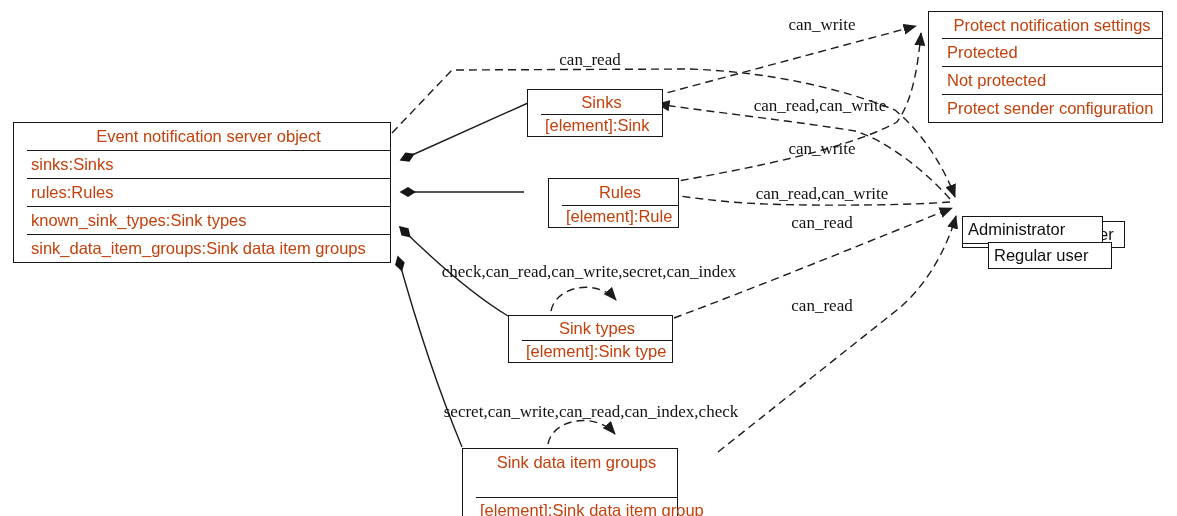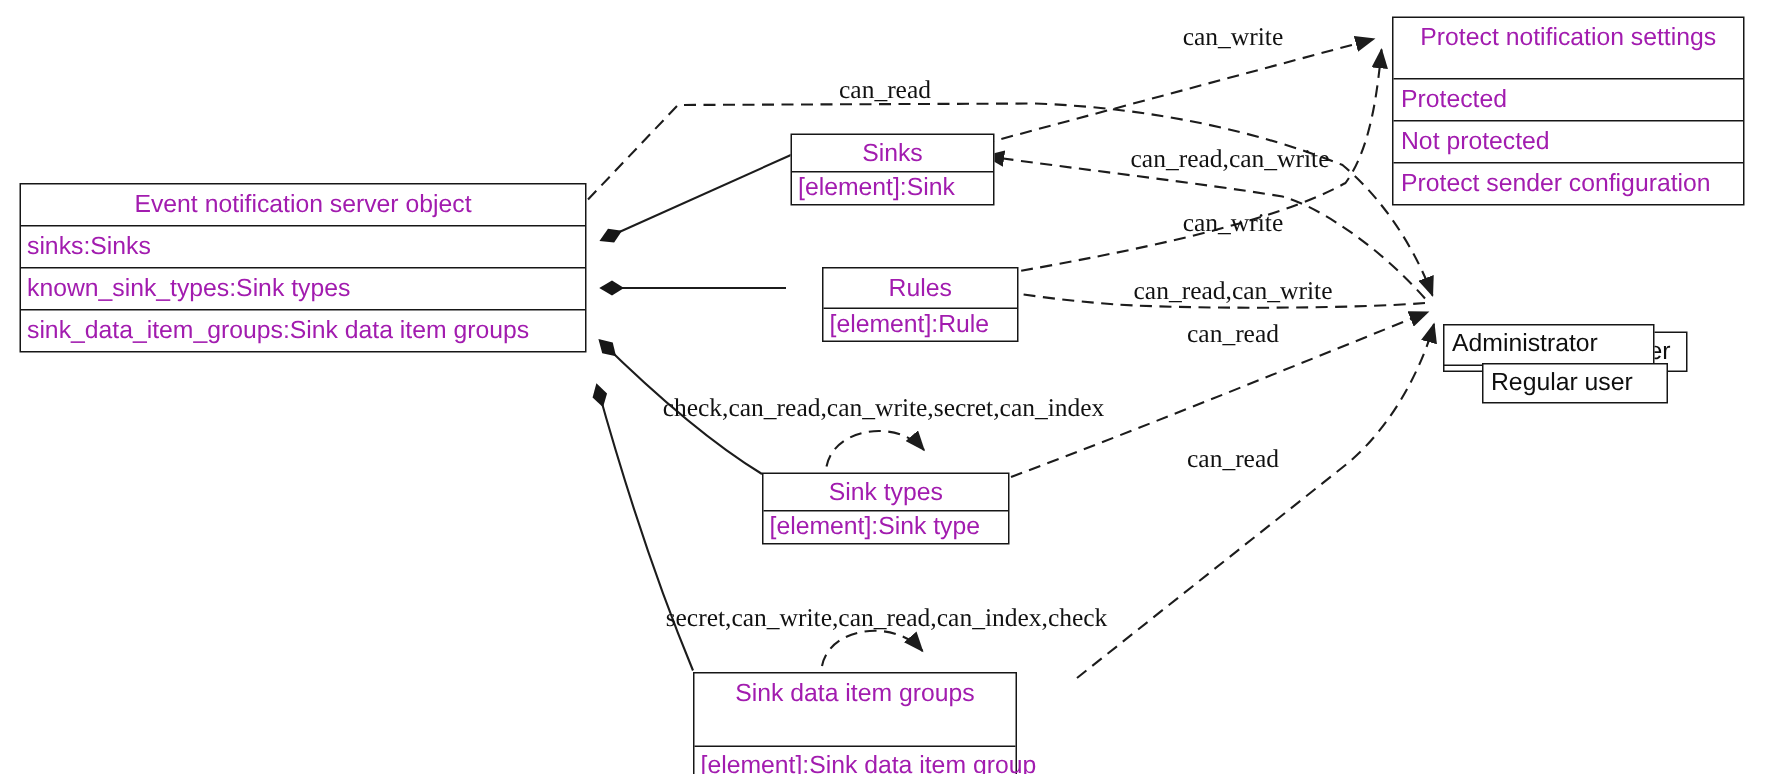--- a/index.html
+++ b/index.html
@@ -1,20 +1,20 @@
 <!DOCTYPE html>
 <html><head>
 <meta charset="utf-8">
 <style>
   html,body{margin:0;padding:0;background:#ffffff;}
   #canvas{position:relative;width:1177px;height:516px;background:#ffffff;
           font-family:"Liberation Sans", sans-serif;overflow:hidden;}
   svg.edges{position:absolute;left:0;top:0;width:1177px;height:516px;}
   .node{position:absolute;background:#ffffff;border:1.6px solid #161616;
-        box-sizing:border-box;color:#a21caf;}
+        box-sizing:border-box;color:#c2410c;padding-left:13px;}
   .hdr{display:flex;align-items:center;justify-content:center;
        font-size:16.5px;white-space:nowrap;box-sizing:border-box;}
   .row{display:flex;align-items:center;justify-content:flex-start;
        padding-left:4px;font-size:16.5px;white-space:nowrap;
        border-top:1.6px solid #161616;box-sizing:border-box;}
   .cell{position:absolute;background:#ffffff;border:1.6px solid #161616;
         box-sizing:border-box;display:flex;align-items:center;
         font-size:16.5px;white-space:nowrap;color:#0f0f0f;}
   .cell.center{justify-content:center;margin-top:31px;}
   .cell.left{justify-content:flex-start;padding-left:5px;}
@@ -63,20 +63,21 @@
       <text class="elabel" x="822" y="228">can_read</text>
       <text class="elabel" x="822" y="311">can_read</text>
       <text class="elabel" x="589" y="277">check,can_read,can_write,secret,can_index</text>
       <text class="elabel" x="591" y="417">secret,can_write,can_read,can_index,check</text>
     </g>
   </svg>
 
   <div class="node" style="left:13px;top:122px;width:378px;">
     <div class="hdr" style="height:27px;">Event notification server object</div>
     <div class="row" style="height:28px;">sinks:Sinks</div>
+    <div class="row" style="height:28px;">rules:Rules</div>
     <div class="row" style="height:28px;">known_sink_types:Sink types</div>
     <div class="row" style="height:28px;">sink_data_item_groups:Sink data item groups</div>
   </div>
 
   <div class="node" style="left:527px;top:89px;width:136px;">
     <div class="hdr" style="height:24px;">Sinks</div>
     <div class="row" style="height:22px;">[element]:Sink</div>
   </div>
 
   <div class="node" style="left:548px;top:178px;width:131px;">
@@ -89,21 +90,21 @@
     <div class="row" style="height:22px;">[element]:Sink type</div>
   </div>
 
   <div class="node" style="left:462px;top:448px;width:216px;">
     <div class="hdr" style="height:26px;">Sink data item groups</div>
     <div class="row" style="height:26px;margin-top:22px;">[element]:Sink data item group</div>
   </div>
 
   <div class="node" style="left:928px;top:11px;width:235px;">
     <div class="hdr" style="height:26px;">Protect notification settings</div>
-    <div class="row" style="height:28px;padding-left:5px;margin-top:14px;">Protected</div>
+    <div class="row" style="height:28px;padding-left:5px;">Protected</div>
     <div class="row" style="height:28px;padding-left:5px;">Not protected</div>
     <div class="row" style="height:28px;padding-left:5px;">Protect sender configuration</div>
   </div>
 
   <div class="cell center" style="left:962px;top:190px;width:163px;height:27px;">Administrative user</div>
   <div class="cell left" style="left:962px;top:215.5px;width:141px;height:28px;">Administrator</div>
   <div class="cell left" style="left:988px;top:242px;width:124px;height:27px;">Regular user</div>
 
 </div>
 

